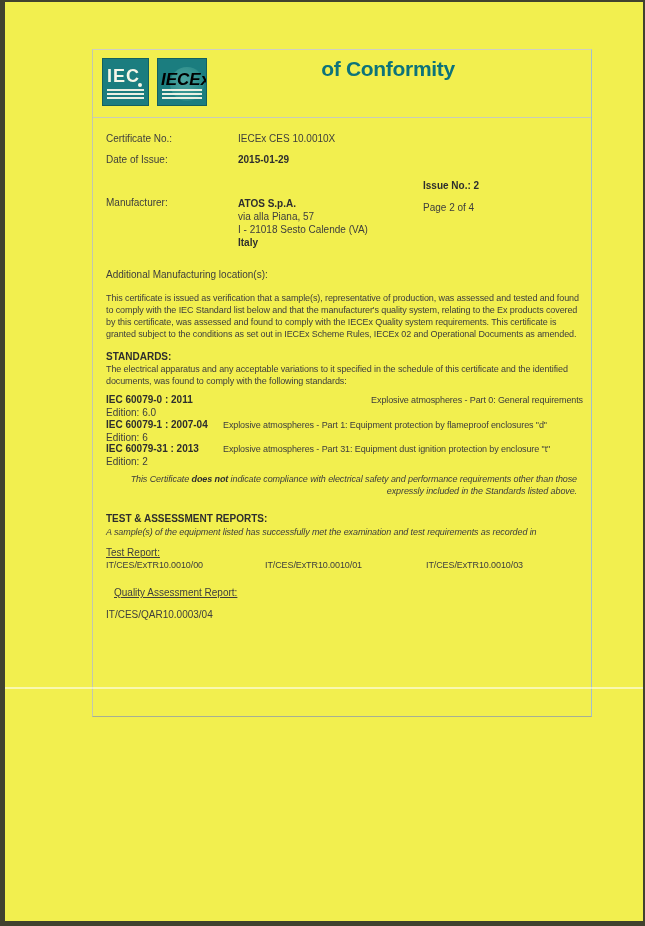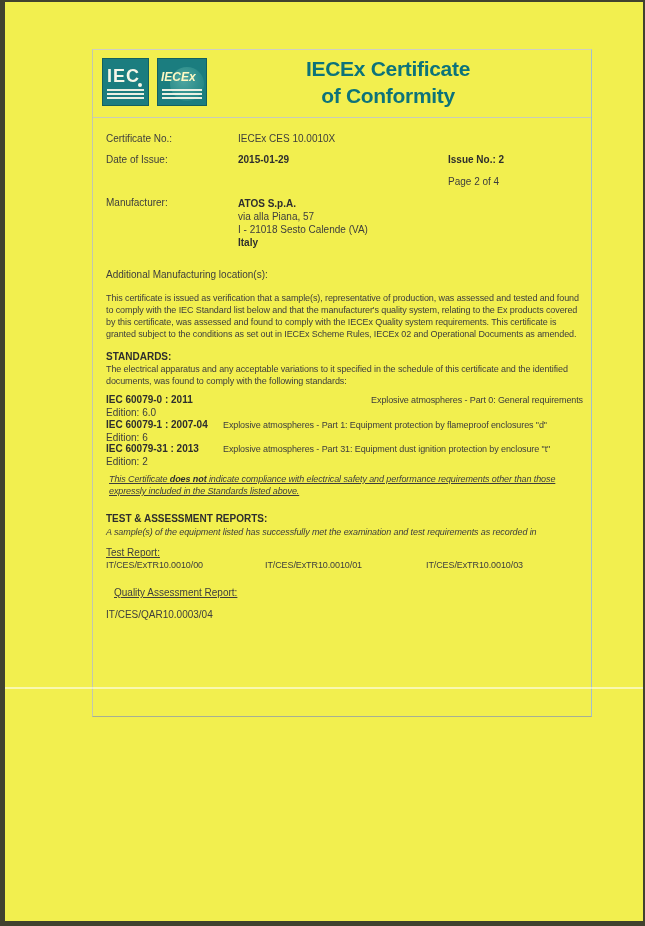--- a/index.html
+++ b/index.html
@@ -46,57 +46,57 @@
   }
   .logo-iecex{
     position:absolute;left:64px;top:8px;width:50px;height:48px;
     background:#1b7d7f;border:1px solid #14605f;box-sizing:border-box;overflow:hidden;
   }
   .logo-iecex .globe{
     position:absolute;right:2px;top:8px;width:34px;height:34px;border-radius:50%;
     background:radial-gradient(circle at 40% 40%, #4ea5a0 0%, #2f8f8c 55%, #1b7d7f 100%);
   }
   .logo-iecex .txt{
-    position:absolute;left:3px;top:11px;color:#fef9c3;
-    font-weight:bold;font-style:italic;font-size:12px;letter-spacing:0px;
+    position:absolute;left:3px;top:11px;color:#000000;
+    font-weight:bold;font-style:italic;font-size:17px;letter-spacing:0px;
   }
   .cert-title{
     position:absolute;left:110px;top:5px;width:370px;
     text-align:center;color:#0d737a;font-weight:bold;
     font-size:21px;line-height:27px;letter-spacing:-0.3px;
   }
   .header-sep{
     position:absolute;left:0;right:0;top:67px;height:1px;
     background:#c9cdb9;
   }
   
   .t{position:absolute;color:#3d3d3d;font-size:10px;line-height:12px;white-space:nowrap;}
   .b{font-weight:bold;color:#2e2e2e;}
   .i{font-style:italic;}
   .u{text-decoration:underline;}
   .wrap{white-space:normal;}
   .small{font-size:9px;line-height:12px;letter-spacing:-0.1px;}
   
   .lab-col{left:13px;}
   .val-col{left:145px;}
-  .right-col{left:355px;}
+  .right-col{left:330px;margin-top:26px;}
   .row-cert{top:83px;}
   .row-date{top:104px;}
   .row-page{top:126px;}
   .row-manu{top:147px;}
   .addr{top:147px;line-height:13px;}
   
   .additional{top:219px;}
   .cert-para{top:242px;left:13px;width:482px;}
   .standards-h{top:301px;}
   .standards-intro{top:313px;left:13px;width:482px;}
   .std-code1{top:344px;}  .std-ed1{top:357px;}  .std-desc1{top:344px;left:130px;width:360px;text-align:right;}
   .std-code2{top:369px;}  .std-ed2{top:382px;}  .std-desc2{top:369px;left:130px;width:360px;}
   .std-code3{top:393px;}  .std-ed3{top:406px;}  .std-desc3{top:393px;left:130px;width:360px;}
-  .note{top:423px;left:16px;width:468px;text-align:left;text-decoration:underline;}
+  .note{top:423px;left:16px;width:468px;text-align:right;}
   .test-h{top:463px;}
   .test-intro{top:476px;left:13px;width:482px;}
   .tr-label{top:497px;}
   .tr-1{top:509px;left:13px;}
   .tr-2{top:509px;left:172px;}
   .tr-3{top:509px;left:333px;}
   .qar-label{top:537px;margin-left:8px;}
   .qar-value{top:559px;}
 </style>
 </head>
@@ -110,21 +110,20 @@
       <span class="txt">IEC</span>
       <span class="dot"></span>
       <span class="logo-stripes"></span>
     </div>
     <div class="logo-iecex">
       <span class="globe"></span>
       <span class="txt">IECEx</span>
       <span class="logo-stripes"></span>
     </div>
     <div class="cert-title">
-      <div>IECEx Certificate</div>
       <div>of Conformity</div>
     </div>
     <div class="header-sep"></div>
 
     <div class="t lab-col row-cert">Certificate No.:</div>
     <div class="t val-col row-cert">IECEx CES 10.0010X</div>
 
     <div class="t lab-col row-date">Date of Issue:</div>
     <div class="t b val-col row-date">2015-01-29</div>
     <div class="t b right-col row-date">Issue No.: 2</div>

